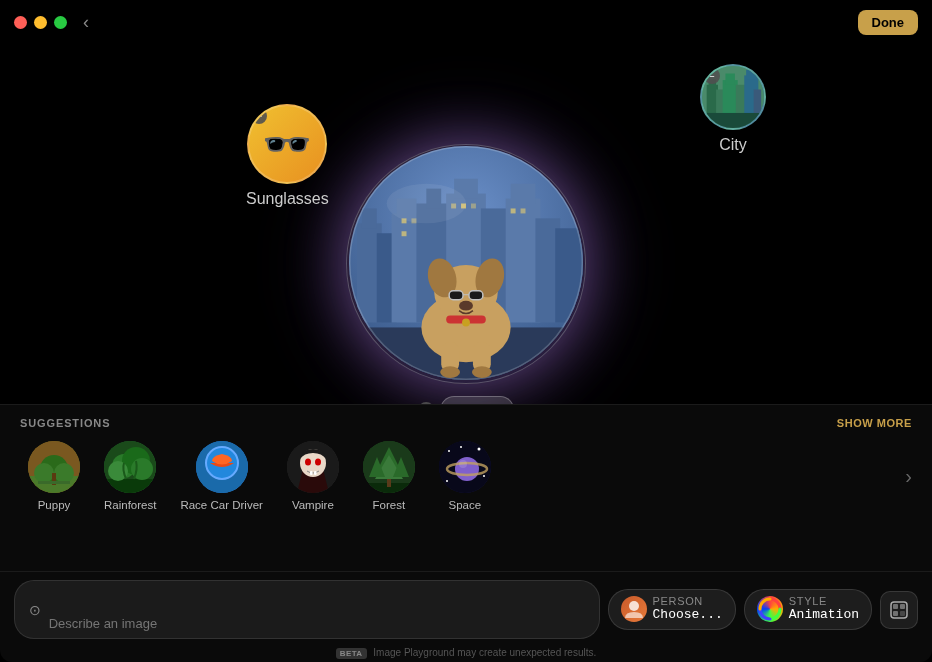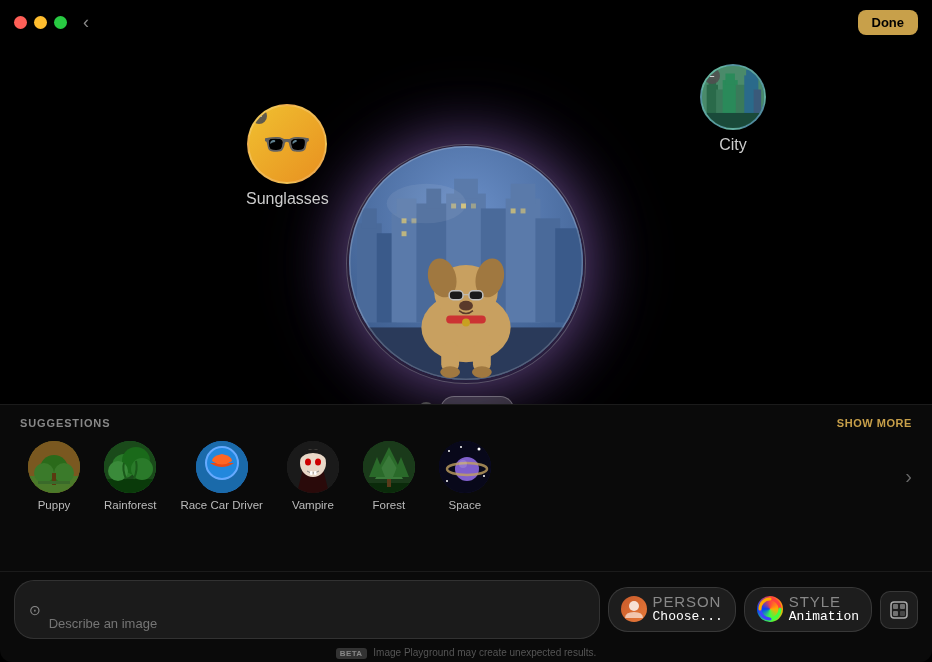--- a/index.html
+++ b/index.html
@@ -342,21 +342,21 @@
       justify-content: center;
     }
     .person-icon-bg { background: linear-gradient(135deg, #c85a2a, #e87a3a); }
     .style-icon-bg { background: conic-gradient(#ff4040, #ffaa00, #40ff40, #0040ff, #ff4040); }
     .toolbar-btn-text {
       display: flex;
       flex-direction: column;
       align-items: flex-start;
     }
     .toolbar-btn-sublabel {
-      font-size: 15px;
+      font-size: 11px;
       color: #888;
       text-transform: uppercase;
       letter-spacing: 0.06em;
       line-height: 1;
     }
     .toolbar-btn-label {
       font-size: 13px;
       color: #fff;
       font-weight: 500;
       line-height: 1.3;

